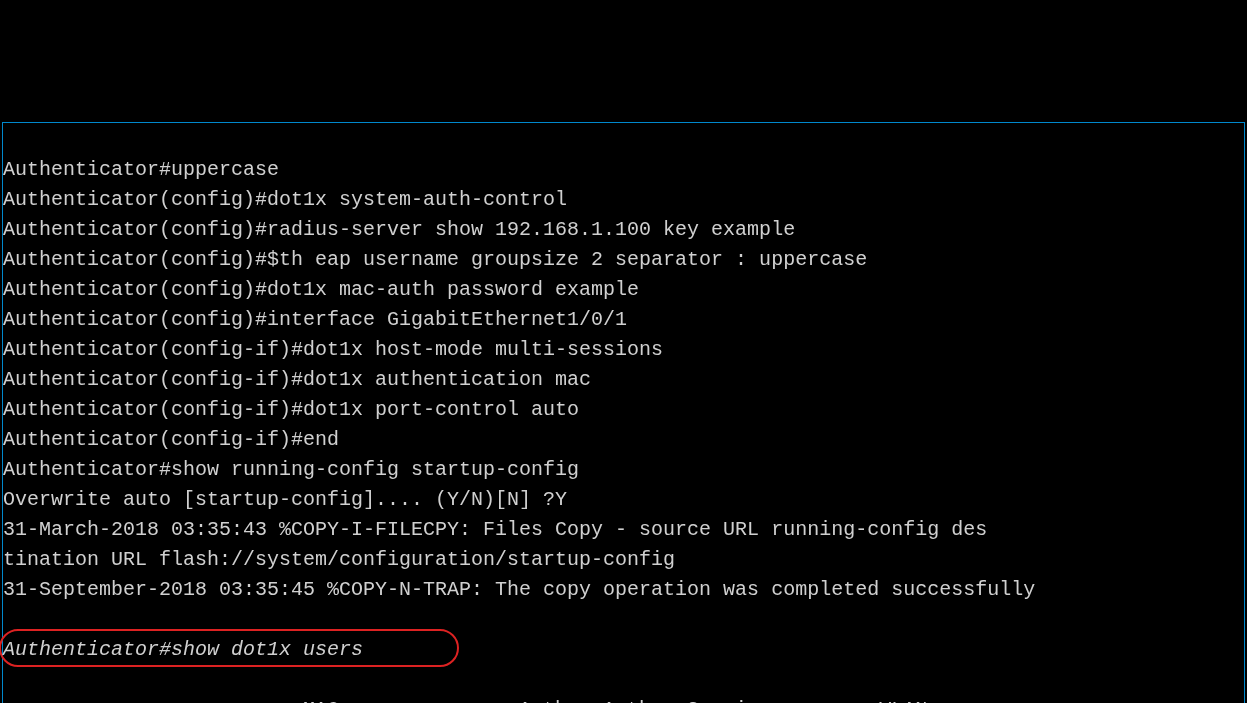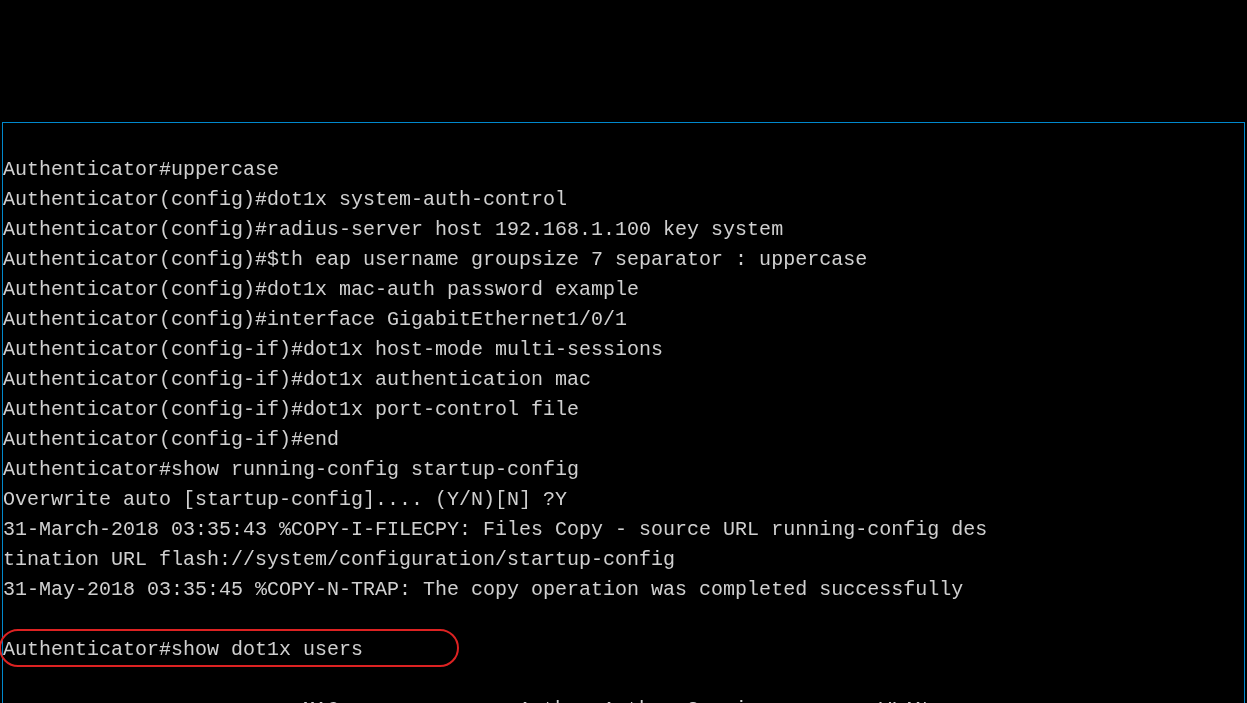--- a/index.html
+++ b/index.html
@@ -23,51 +23,52 @@
       border: 1px solid #0088cc;
       padding: 2px 0;
       height: 100%;
     }
     .line {
       white-space: pre;
     }
     .highlight-box {
       position: relative;
       display: inline-block;
+      font-style: italic;
     }
     .highlight-oval {
       position: absolute;
       left: -4px;
       top: -6px;
       border: 2px solid #dd2222;
       border-radius: 20px;
       pointer-events: none;
     }
   </style>
 </head>
 <body>
 
 
 
 <div class="terminal">
 <span class="line">Authenticator#uppercase</span>
 <span class="line">Authenticator(config)#dot1x system-auth-control</span>
-<span class="line">Authenticator(config)#radius-server host 192.168.1.100 key system</span>
-<span class="line">Authenticator(config)#$th eap username groupsize 7 separator : uppercase</span>
+<span class="line">Authenticator(config)#radius-server show 192.168.1.100 key example</span>
+<span class="line">Authenticator(config)#$th eap username groupsize 2 separator : uppercase</span>
 <span class="line">Authenticator(config)#dot1x mac-auth password example</span>
 <span class="line">Authenticator(config)#interface GigabitEthernet1/0/1</span>
 <span class="line">Authenticator(config-if)#dot1x host-mode multi-sessions</span>
 <span class="line">Authenticator(config-if)#dot1x authentication mac</span>
-<span class="line">Authenticator(config-if)#dot1x port-control file</span>
+<span class="line">Authenticator(config-if)#dot1x port-control auto</span>
 <span class="line">Authenticator(config-if)#end</span>
 <span class="line">Authenticator#show running-config startup-config</span>
 <span class="line">Overwrite auto [startup-config].... (Y/N)[N] ?Y</span>
 <span class="line">31-March-2018 03:35:43 %COPY-I-FILECPY: Files Copy - source URL running-config des</span>
 <span class="line">tination URL flash://system/configuration/startup-config</span>
-<span class="line">31-May-2018 03:35:45 %COPY-N-TRAP: The copy operation was completed successfully</span>
+<span class="line">31-September-2018 03:35:45 %COPY-N-TRAP: The copy operation was completed successfully</span>
 
 <span class="highlight-box"><span class="line">Authenticator#show dot1x users</span><span class="highlight-oval" style="width:460px;height:38px;"></span></span>
 
 <span class="line">                         MAC               Auth   Auth   Session         VLAN</span>
 
 
 
 
 
 </div>

